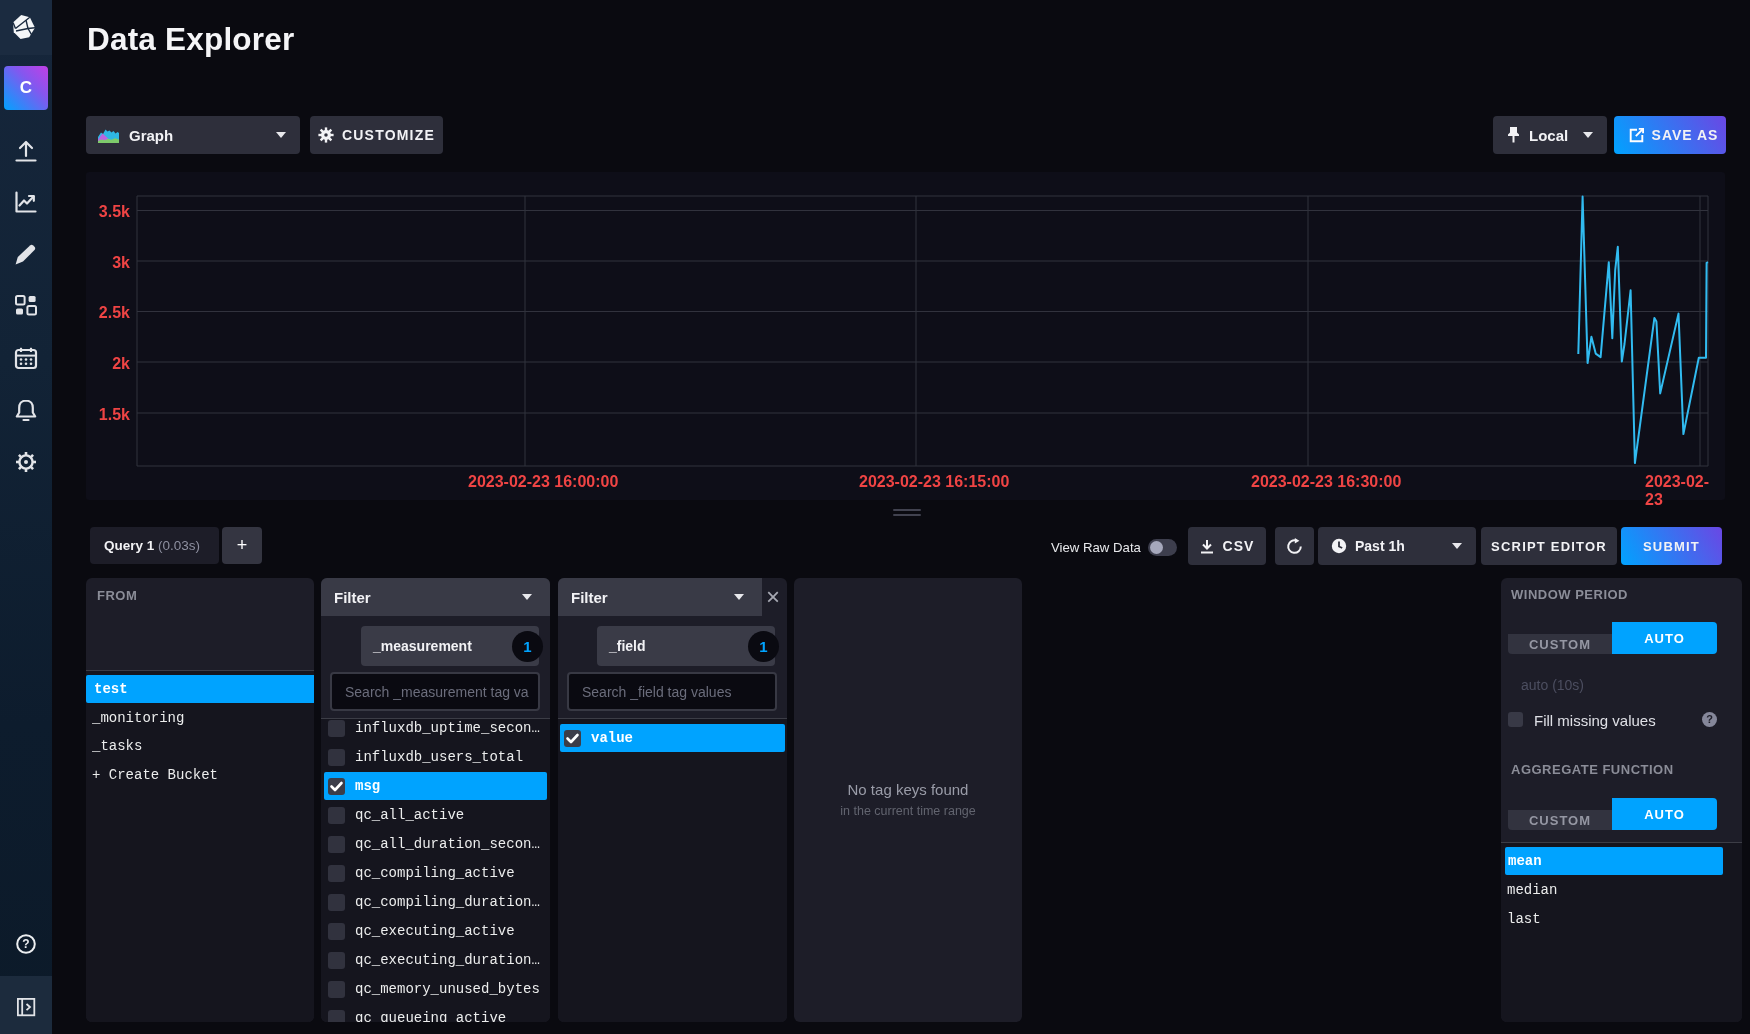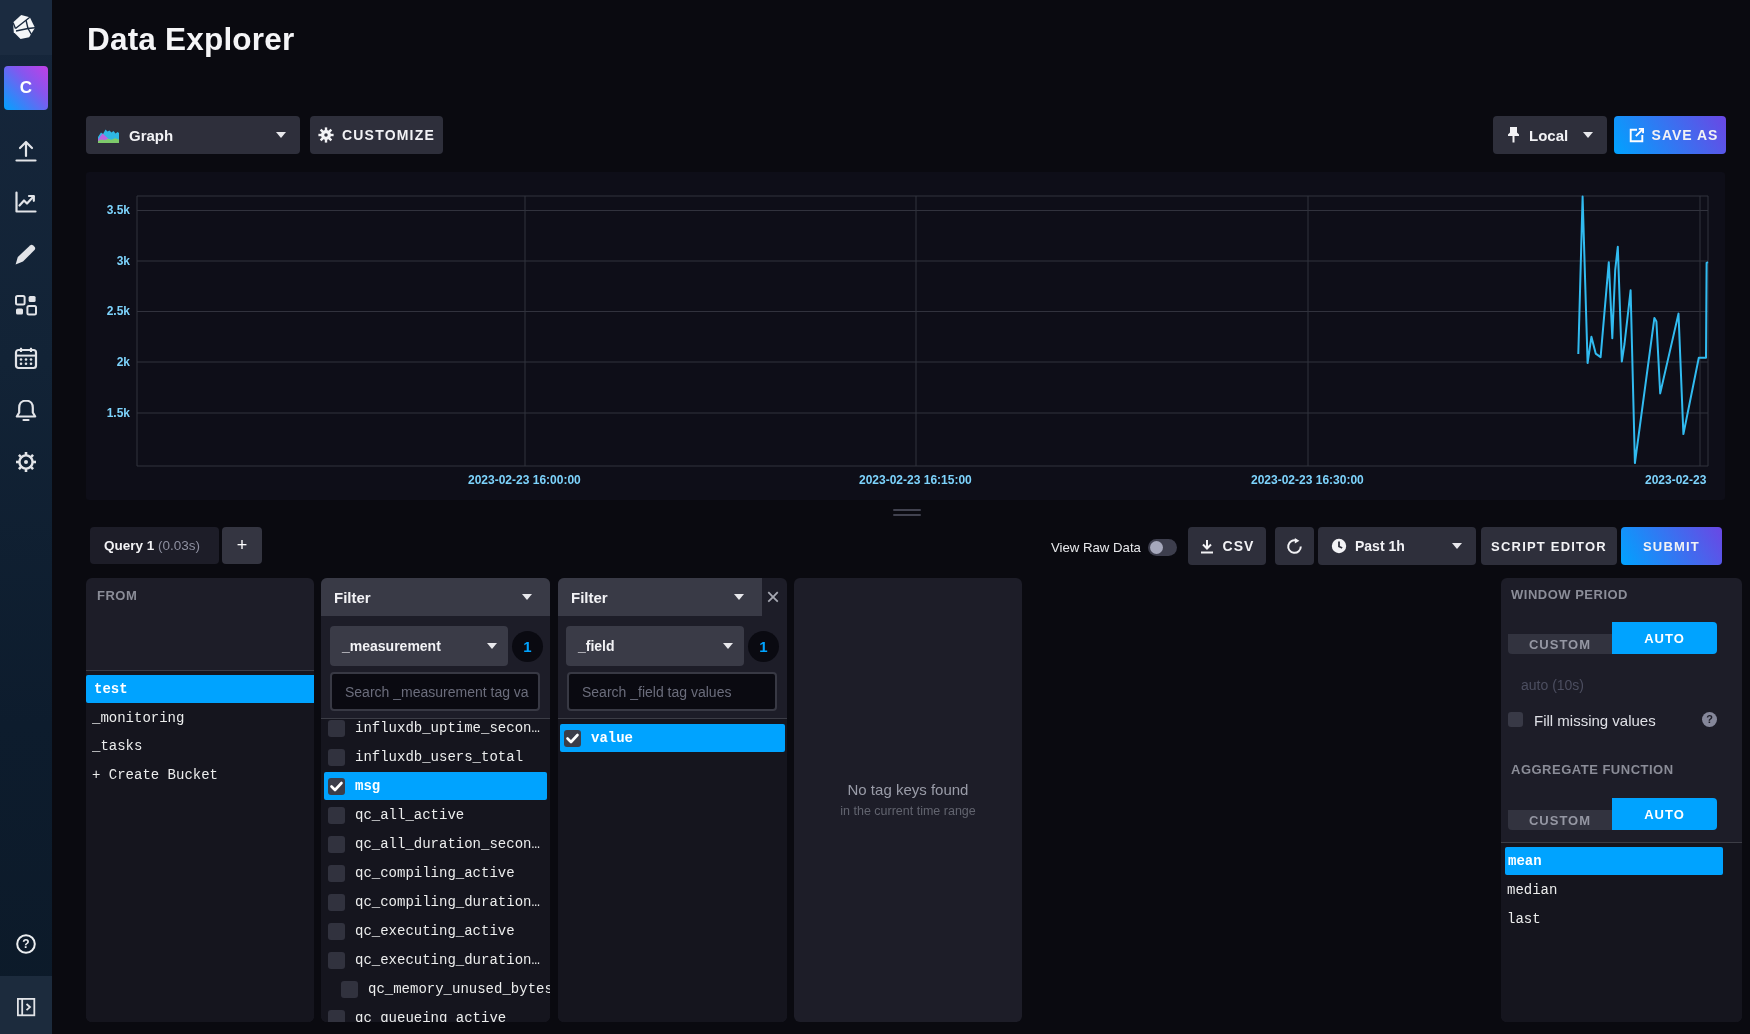--- a/index.html
+++ b/index.html
@@ -9,31 +9,31 @@
 #sidebar { left:0; top:0; width:52px; height:1034px; background:linear-gradient(180deg,#16263b 0%,#122336 35%,#0d1c2d 70%,#0c1a29 100%); }
 #logo { left:0; top:0; width:52px; height:55px; background:#1b2b40; }
 #avatar { left:4px; top:66px; width:44px; height:44px; border-radius:4px; background:linear-gradient(45deg,#00a3ff 0%,#8457ef 62%,#c13fe6 100%); color:#fff; font-weight:bold; font-size:17px; text-align:center; line-height:44px; }
 #sbbottom { left:0; top:976px; width:52px; height:58px; background:#1c2b3d; }
 
 #title { left:87px; top:21px; font-size:31.5px; font-weight:bold; color:#f5f5f7; letter-spacing:0.2px; }
 .btn { height:38px; border-radius:4px; background:#2e2f3b; color:#f2f2f5; font-weight:bold; display:flex; align-items:center; justify-content:center; }
 .caret { width:0; height:0; border-left:5px solid transparent; border-right:5px solid transparent; border-top:6px solid #e8e8ec; }
 
 #chartpanel { left:86px; top:172px; width:1639px; height:328px; background:#0e0e18; border-radius:3px; }
-.axlbl { position:absolute; color:#7dd3fc; font-size:12px; font-weight:bold; }
+.axlbl { position:absolute; color:#ef4444; font-size:16px; font-weight:bold; }
 
 
 .panel { top:578px; height:444px; background:#1d1d28; border-radius:6px; overflow:hidden; }
 .plabel { position:absolute; color:#8b8d98; font-size:13px; font-weight:bold; letter-spacing:0.5px; }
 .search { position:absolute; background:#0a0a11; border:2px solid #383944; border-radius:4px; color:#6b6d7c; font-size:14px; display:flex; align-items:center; padding-left:13px; white-space:nowrap; overflow:hidden; }
 .listarea { position:absolute; left:0; right:0; bottom:0; background:#15151e; border-top:1px solid #3c3d46; overflow:hidden; }
 .row { position:absolute; height:28px; display:flex; align-items:center; font-family:"Liberation Mono", monospace; font-size:14px; color:#eceded; white-space:nowrap; }
 .selrow { background:#00a3ff; border-radius:2px; color:#fff; font-weight:bold; }
 .cb { width:17px; height:17px; border-radius:3px; background:#31323e; flex:none; }
-.ddbtn { position:absolute; background:#3a3b47; border-radius:4px; display:flex; align-items:center; color:#f2f2f5; font-weight:bold; font-size:14px; }
+.ddbtn { position:absolute; background:#3a3b47; border-radius:4px; display:flex; align-items:center; color:#f2f2f5; font-weight:bold; font-size:14px;margin-left:31px; }
 .fhead { position:absolute; top:0; height:38px; background:#393a46; display:flex; align-items:center; color:#f2f2f5; font-weight:bold; font-size:15px; }
 .badge { position:absolute; width:31px; height:31px; border-radius:50%; background:#0a0a11; color:#00a3ff; font-weight:bold; font-size:15px; text-align:center; line-height:31px; }
 .seg { position:absolute; height:32px; border-radius:4px; overflow:hidden; display:flex; }
 .seg .c1 { width:104px; background:#32333f; color:#9597a3; font-weight:bold; font-size:13px; letter-spacing:1px; display:flex; align-items:center; justify-content:center;margin-top:12px; }
 .seg .c2 { width:105px; background:#00a3ff; color:#fff; font-weight:bold; font-size:13px; letter-spacing:1px; display:flex; align-items:center; justify-content:center; }
 </style>
 </head>
 <body>
 
 <div id="sidebar" class="abs"></div>
@@ -256,21 +256,21 @@
           <svg width="17" height="17" viewBox="0 0 17 17" style="position:absolute;left:0;top:0;">
             <polyline points="3.5,8.5 7,12 13.5,5" fill="none" stroke="#fff" stroke-width="2.6" stroke-linecap="round" stroke-linejoin="round"></polyline>
           </svg>
         </span>msg</div>
     <div class="row" style="left:7px; top:82px; width:222px;"><span class="cb" style="margin-right:10px;"></span>qc_all_active</div>
     <div class="row" style="left:7px; top:111px; width:222px;"><span class="cb" style="margin-right:10px;"></span>qc_all_duration_secon…</div>
     <div class="row" style="left:7px; top:140px; width:222px;"><span class="cb" style="margin-right:10px;"></span>qc_compiling_active</div>
     <div class="row" style="left:7px; top:169px; width:222px;"><span class="cb" style="margin-right:10px;"></span>qc_compiling_duration…</div>
     <div class="row" style="left:7px; top:198px; width:222px;"><span class="cb" style="margin-right:10px;"></span>qc_executing_active</div>
     <div class="row" style="left:7px; top:227px; width:222px;"><span class="cb" style="margin-right:10px;"></span>qc_executing_duration…</div>
-    <div class="row" style="left:7px; top:256px; width:226px;margin-left:13px;"><span class="cb" style="margin-right:10px;"></span>qc_memory_unused_bytes</div>
+    <div class="row" style="left:7px; top:256px; width:226px;"><span class="cb" style="margin-right:10px;"></span>qc_memory_unused_bytes</div>
     <div class="row" style="left:7px; top:285px; width:222px;"><span class="cb" style="margin-right:10px;"></span>qc_queueing_active</div>
   </div>
 </div>
 
 <div class="abs panel" style="left:558px; width:229px;">
   <div class="fhead" style="left:0; width:204px; padding-left:13px;">Filter
     <span class="caret" style="position:absolute; left:176px; top:16px;"></span>
   </div>
   <div class="abs" style="left:204px; top:6px; width:22px; height:26px; color:#a6a8b2; font-size:24px; line-height:26px; text-align:center; font-weight:normal;">×</div>
   <div class="ddbtn" style="left:8px; top:48px; width:178px; height:40px; padding-left:12px;">_field

